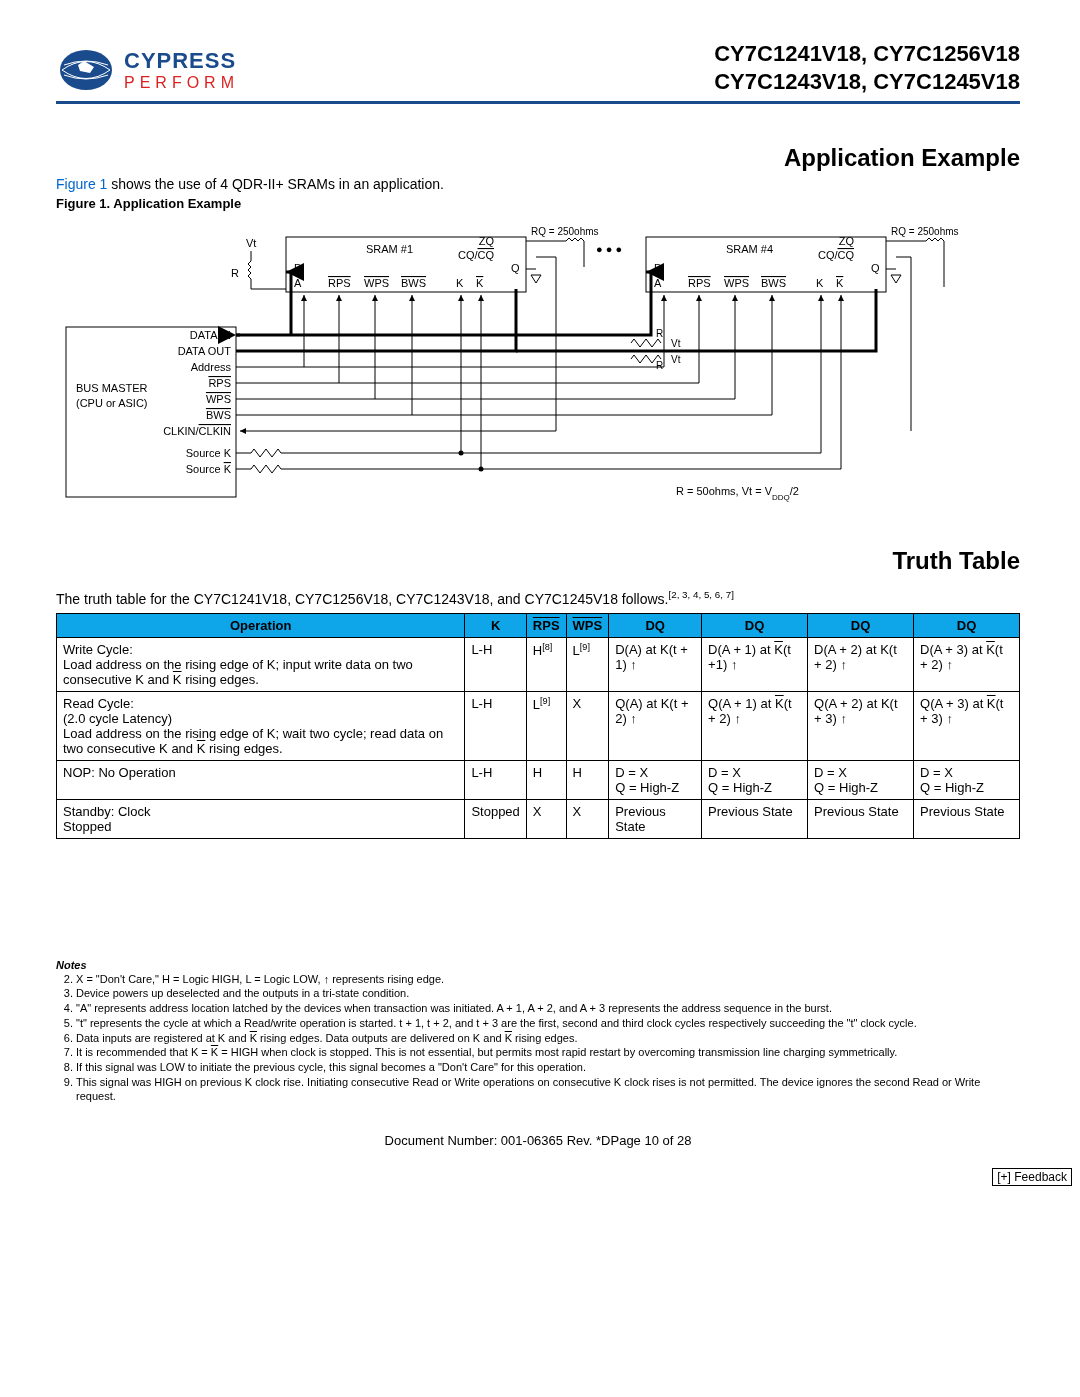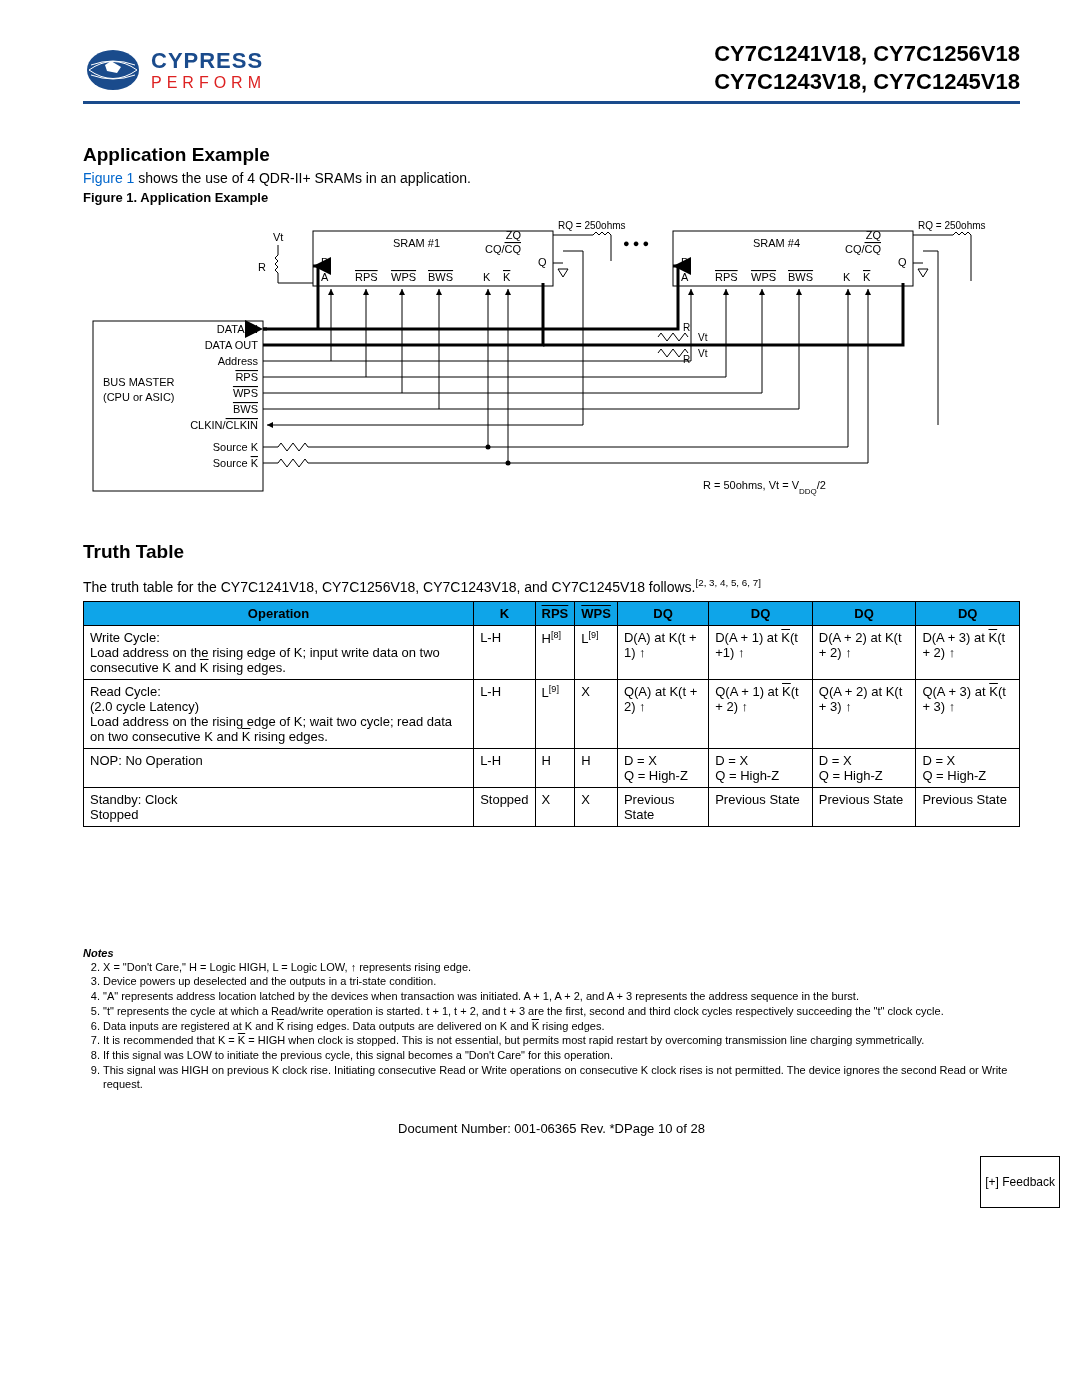--- a/index.html
+++ b/index.html
@@ -5,22 +5,21 @@
   body {
     margin: 0;
     padding: 0;
     font-family: Arial, Helvetica, sans-serif;
     font-size: 14px;
     color: #000;
     background: #fff;
     width: 1080px;
   }
   .page {
-    padding: 40px 60px 20px 76px;
-    margin-left: 7px;
+    padding: 40px 60px 20px 56px;
   }
   .header {
     display: flex;
     justify-content: space-between;
     align-items: flex-end;
     border-bottom: 3px solid #1a4b8c;
     padding-bottom: 6px;
     margin-bottom: 40px;
   }
   .logo {
@@ -48,22 +47,23 @@
     letter-spacing: 5px;
     text-align: center;
   }
   .part-numbers {
     text-align: right;
     font-weight: bold;
     font-size: 22px;
     line-height: 1.25;
   }
   h2.section {
-    font-size: 19px;
+    font-size: 24px;
     margin: 0 0 4px 0;
+    text-align: right;
   }
   .body-text {
     font-size: 14px;
     margin: 0 0 4px 0;
   }
   .fig-link {
     color: #0066cc;
     text-decoration: none;
   }
   .fig-caption {
@@ -121,24 +121,24 @@
     line-height: 1.25;
   }
   .footer {
     display: flex;
     justify-content: center;
     font-size: 13px;
     margin-top: 30px;
   }
   .feedback {
     position: absolute;
-    right: 20px;
+    right: 8px;
     border: 1px solid #000;
     font-size: 12px;
-    padding: 18px 4px;
+    padding: 1px 4px;
   }
   .up {
     font-family: "Arial Unicode MS", sans-serif;
   }
   
   .sram-rect { fill:#fff; stroke:#000; stroke-width:1; }
   .busmaster-rect { fill:#fff; stroke:#000; stroke-width:1; }
   .wire { stroke:#000; stroke-width:1; fill:none; }
   .wire-bold { stroke:#000; stroke-width:3; fill:none; }
   .lbl { font-size:11px; font-family:Arial; }

